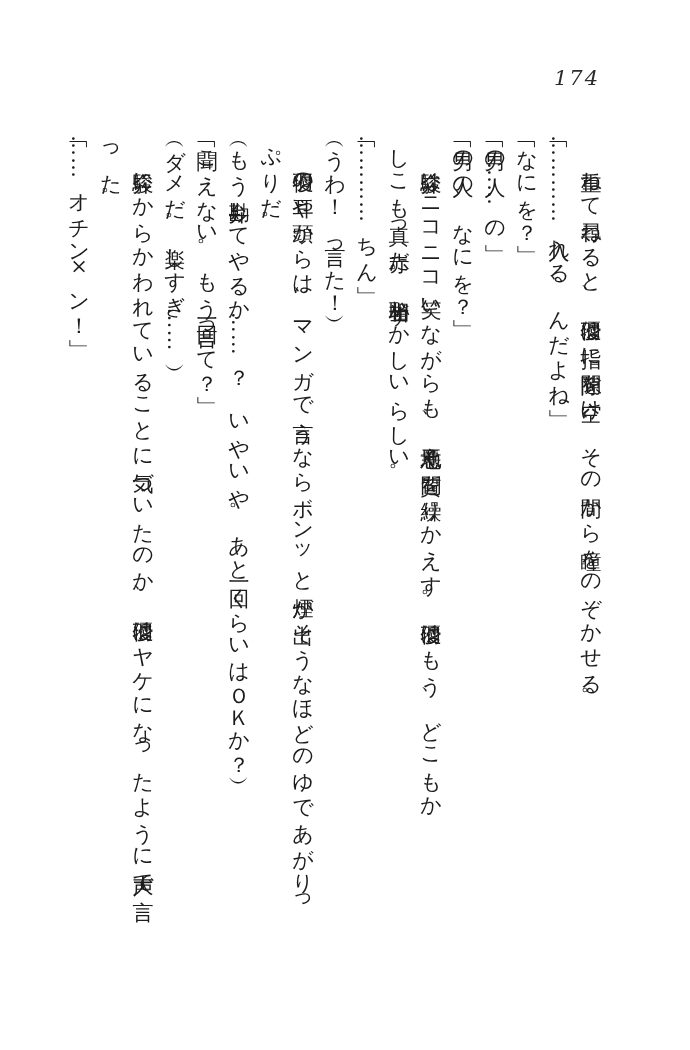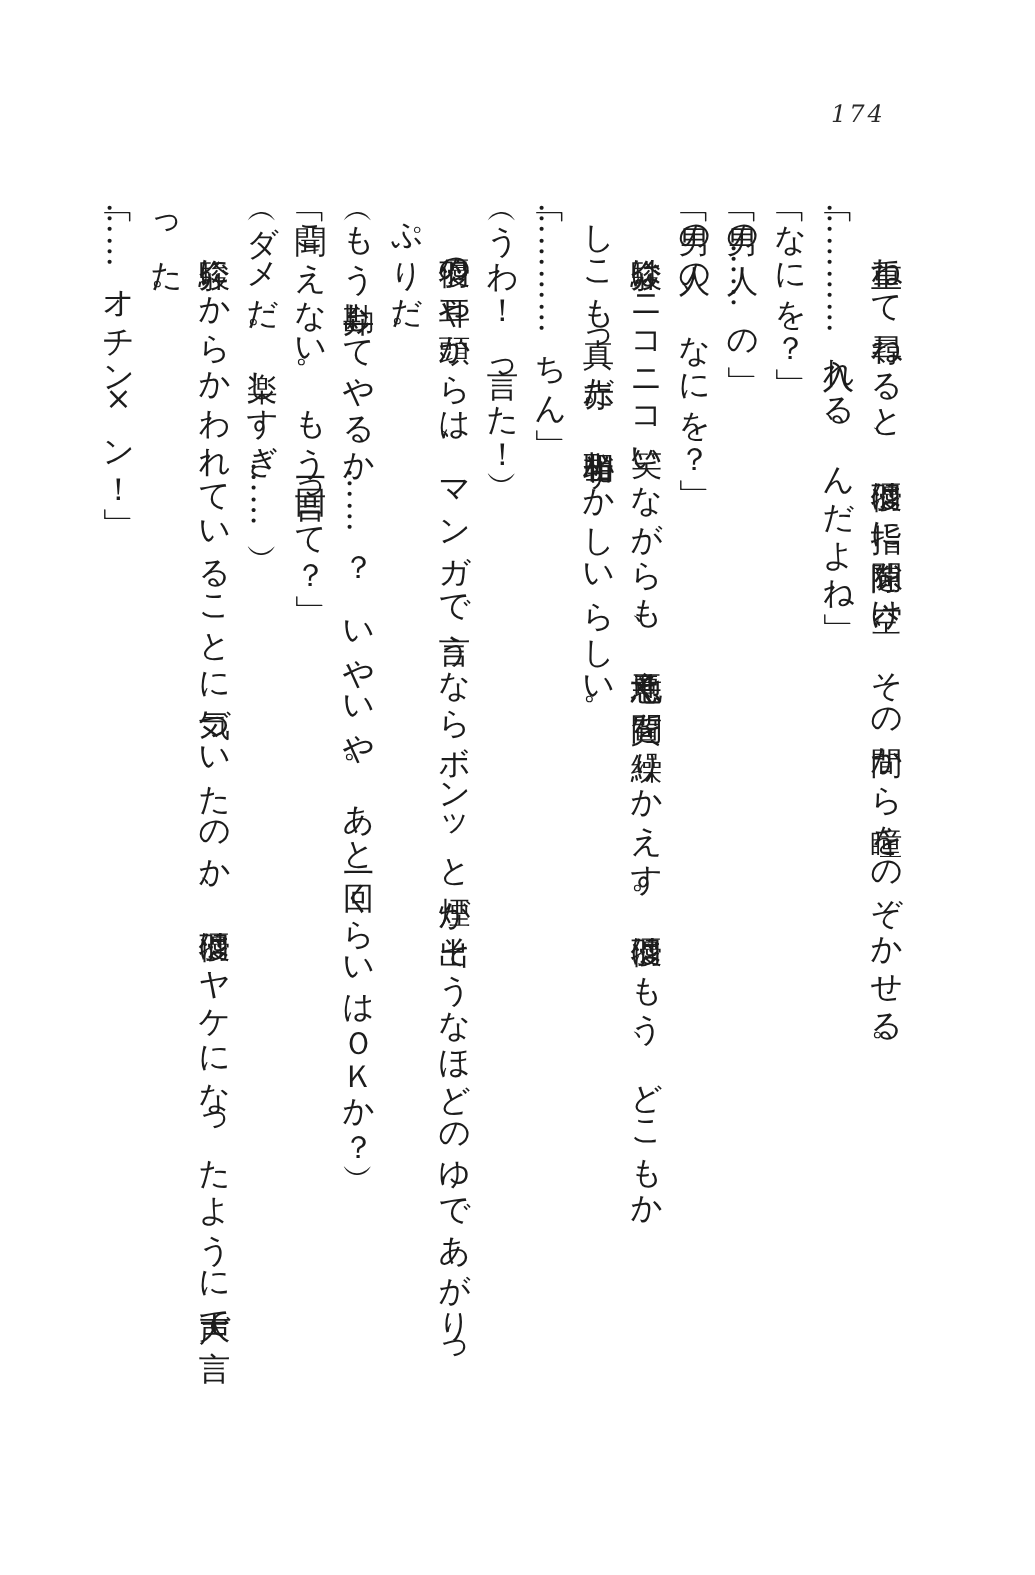--- a/index.html
+++ b/index.html
@@ -14,21 +14,21 @@
     background: #ffffff;
     overflow: hidden;
     font-family: "DejaVu Serif", "Liberation Serif", serif;
   }
   .page-number {
     position: absolute;
     top: 66px;
     left: 554px;
     font-family: "DejaVu Serif", serif;
     font-style: italic;
-    font-size: 16px;
+    font-size: 21px;
     letter-spacing: 2px;
     color: #2b2b2b;
   }
   .text-block {
     position: absolute;
     top: 134px;
     left: 61px;
     width: 546px;
     height: 880px;
     writing-mode: vertical-rl;

